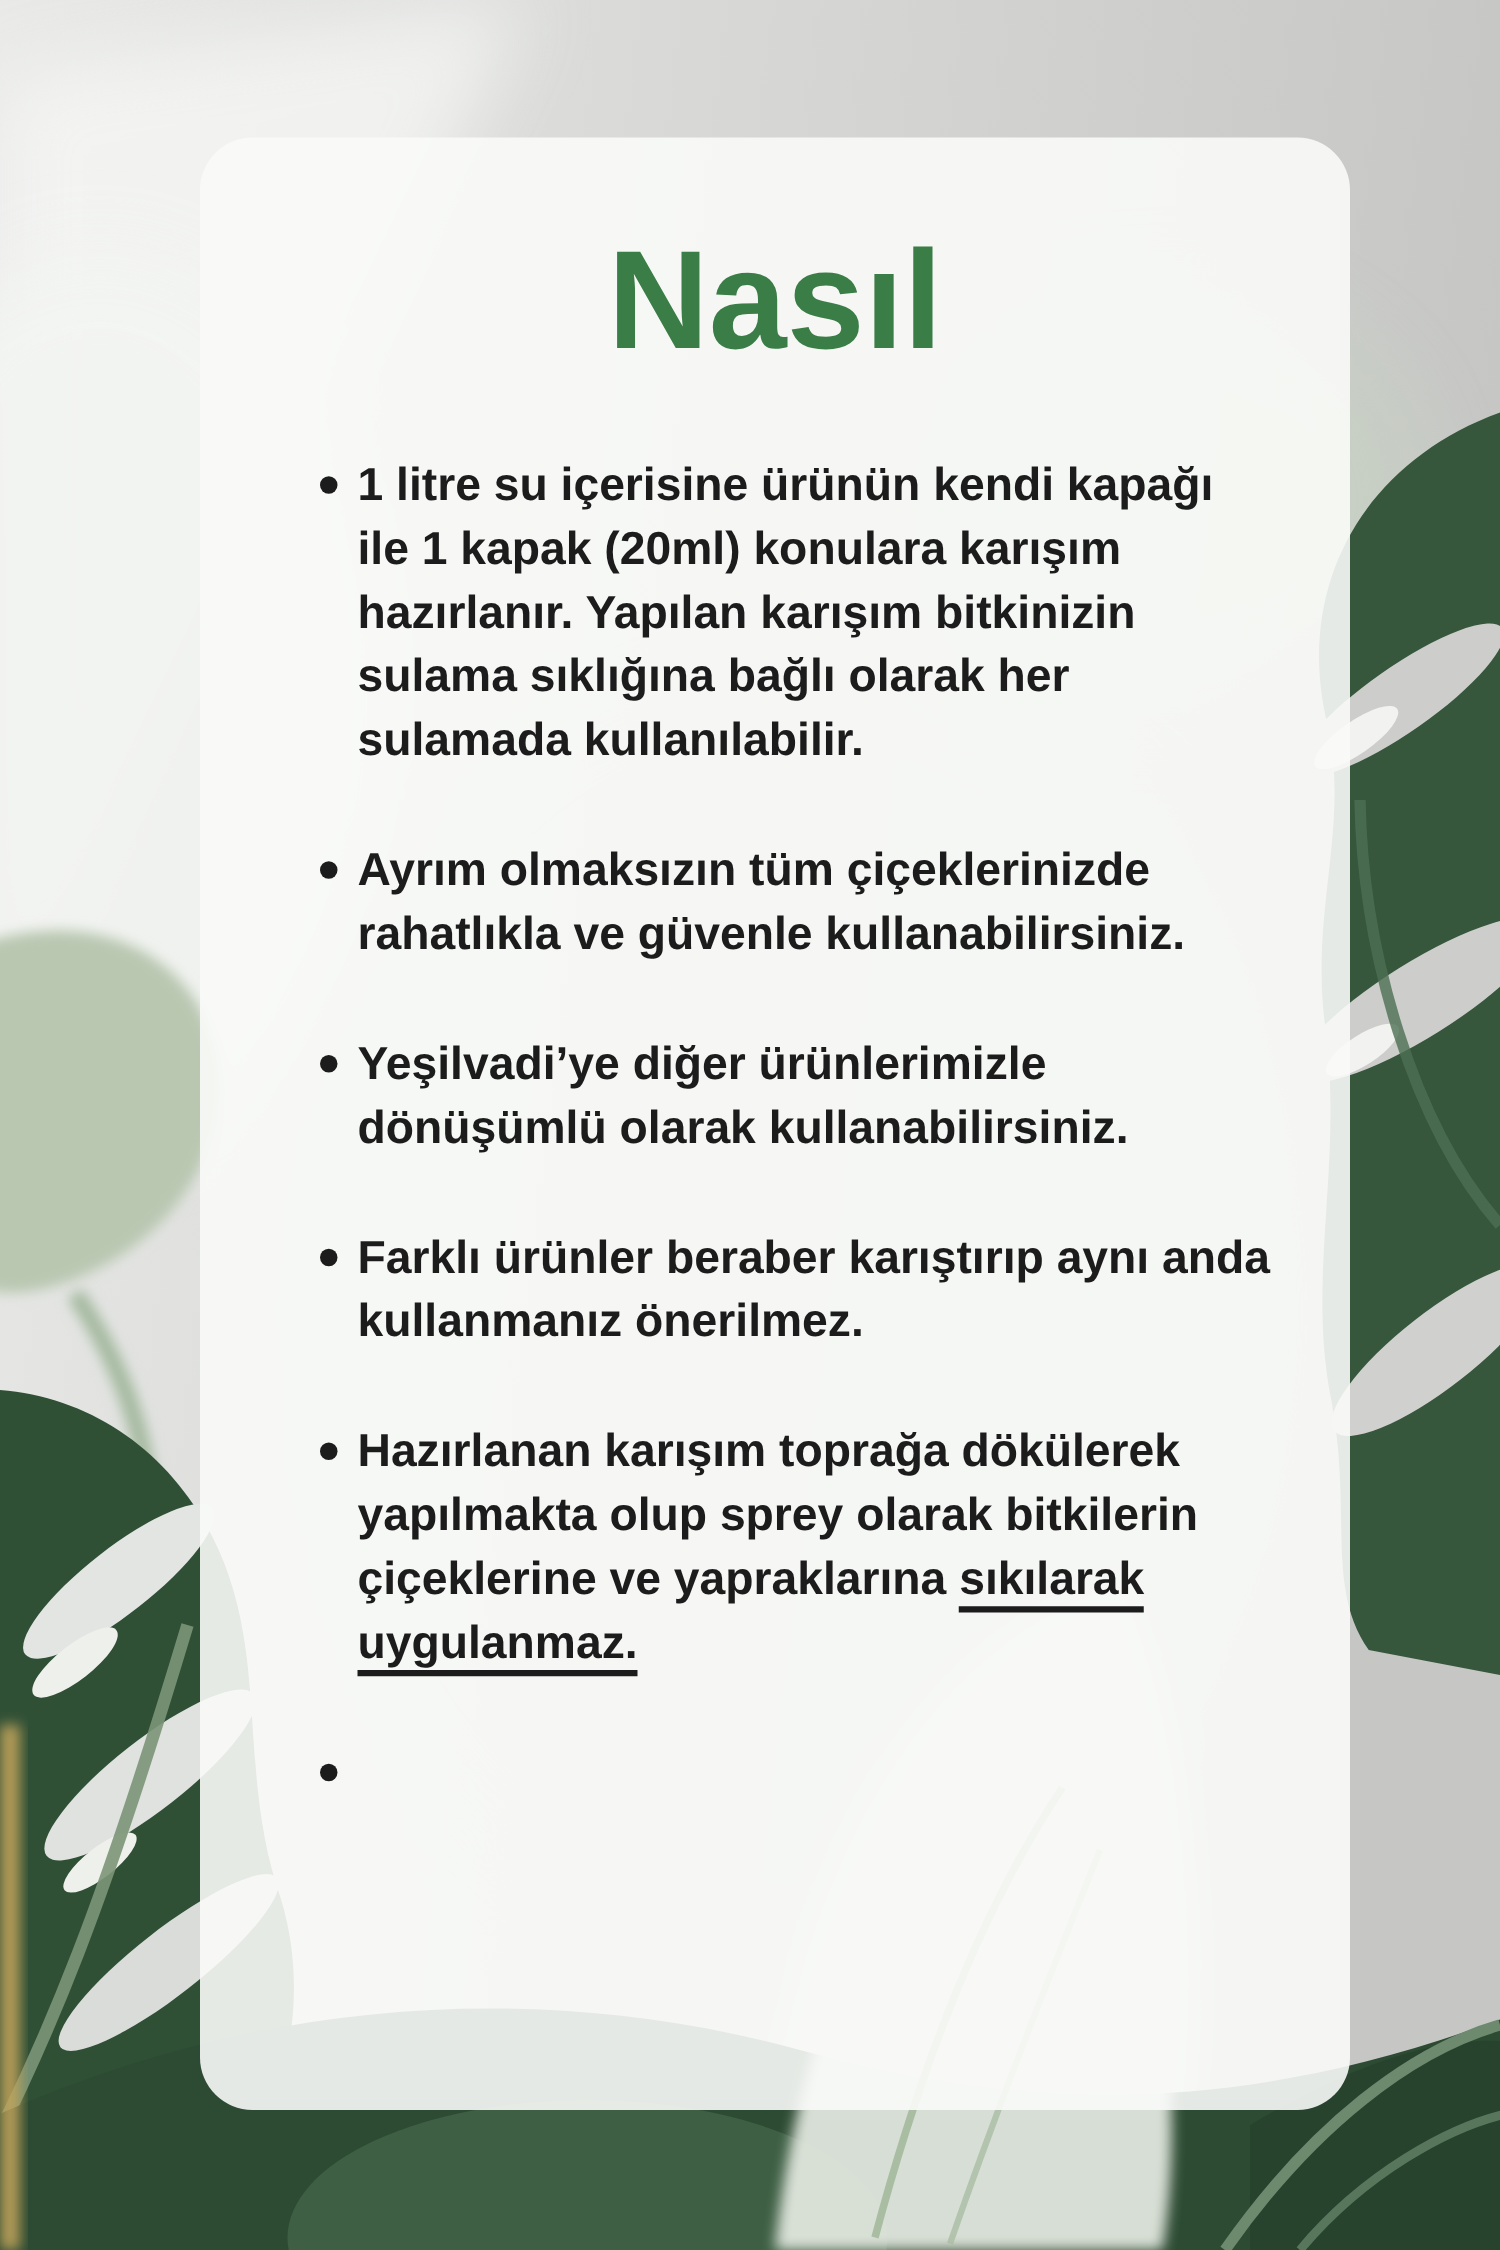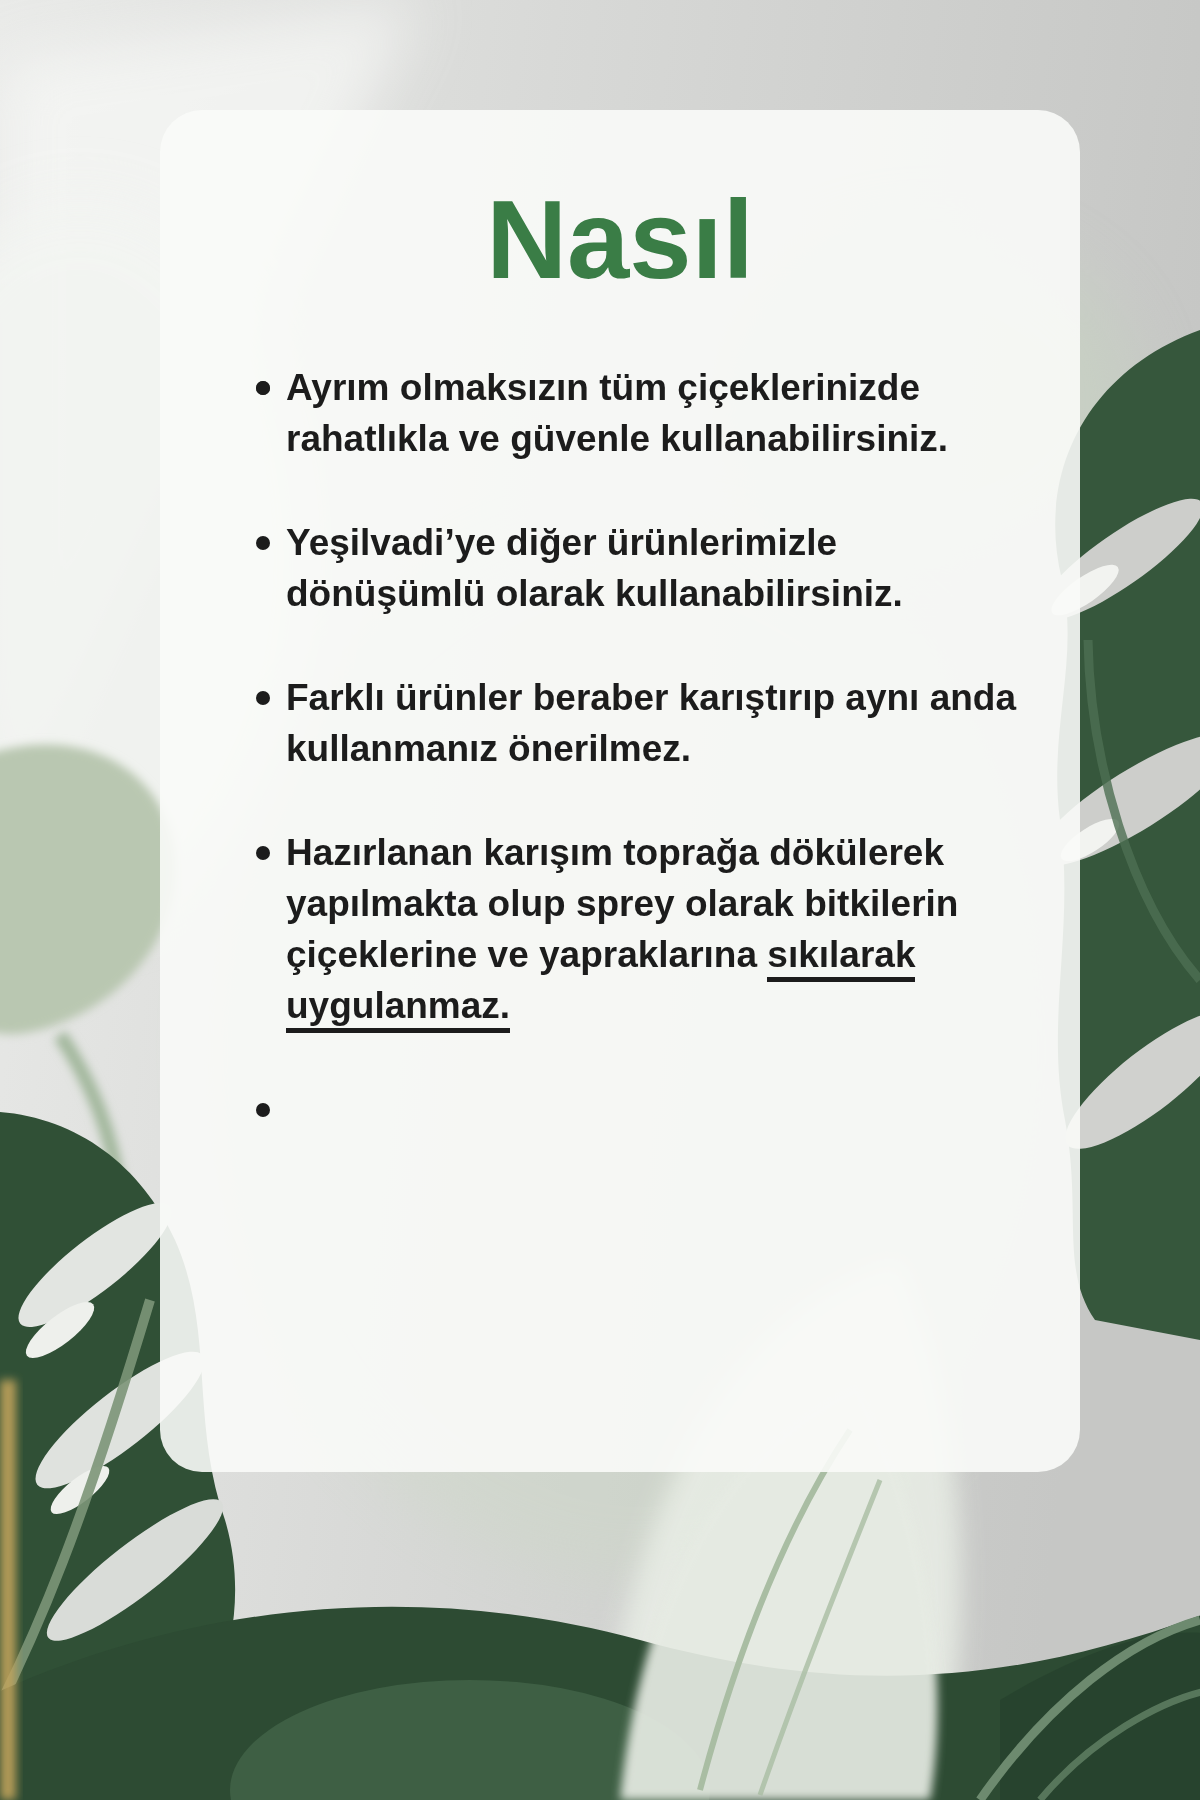--- a/index.html
+++ b/index.html
@@ -15,21 +15,21 @@
     inset: 0;
     width: 100%;
     height: 100%;
     display: block;
   }
   .card {
     position: absolute;
     left: 160px;
     top: 110px;
     width: 920px;
-    height: 1362px;
+    height: 1578px;
     box-sizing: border-box;
     background: rgba(250, 251, 248, 0.9);
     border-radius: 42px;
     padding: 62px 62px 60px 62px;
   }
   .title {
     margin: 10px 0 64px 0;
     text-align: center;
     color: #3a7d46;
     font-size: 112px;
@@ -128,21 +128,21 @@
     <path d="M1040,1800 C1090,1740 1160,1700 1210,1690" stroke="#5d7c60" stroke-width="7" fill="none" opacity="0.9"></path>
 
     <rect x="0" y="1380" width="16" height="420" fill="#c3a45c" opacity="0.9" filter="url(#b5)"></rect>
   </svg>
 
   <section class="card">
     <h1 class="title">
       <span>Nasıl</span>
     </h1>
     <ul class="list">
-        <li><span class="bullet-dot"></span></li>
+        <li><span class="bullet-dot"></span><span>1 litre su içerisine ürünün kendi kapağı ile 1 kapak (20ml) konulara karışım hazırlanır. Yapılan karışım bitkinizin sulama sıklığına bağlı olarak her sulamada kullanılabilir.</span></li>
         <li><span class="bullet-dot"></span><span>Ayrım olmaksızın tüm çiçeklerinizde rahatlıkla ve güvenle kullanabilirsiniz.</span></li>
         <li><span class="bullet-dot"></span><span>Yeşilvadi’ye diğer ürünlerimizle dönüşümlü olarak kullanabilirsiniz.</span></li>
         <li><span class="bullet-dot"></span><span>Farklı ürünler beraber karıştırıp aynı anda kullanmanız önerilmez.</span></li>
         <li><span class="bullet-dot"></span><span>Hazırlanan karışım toprağa dökülerek yapılmakta olup sprey olarak bitkilerin çiçeklerine ve yapraklarına </span><span class="seg-underline">sıkılarak uygulanmaz.</span></li>
         <li><span class="bullet-dot"></span></li>
       </ul>
   </section>
 
 </div>
 

